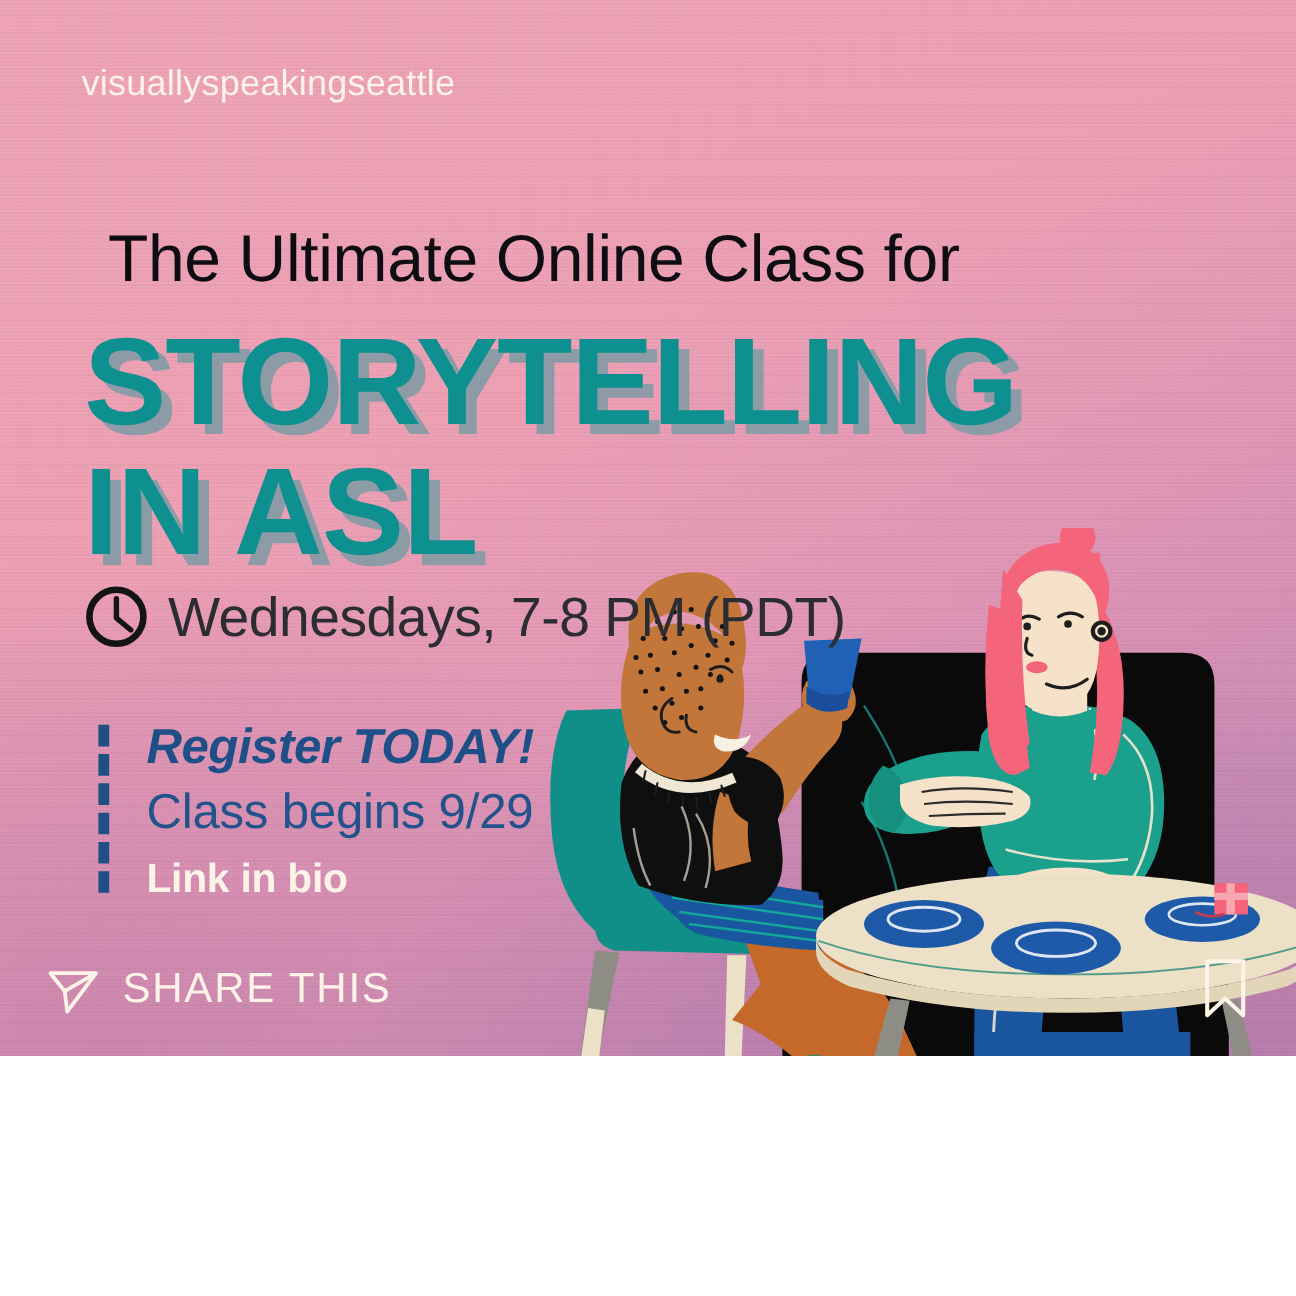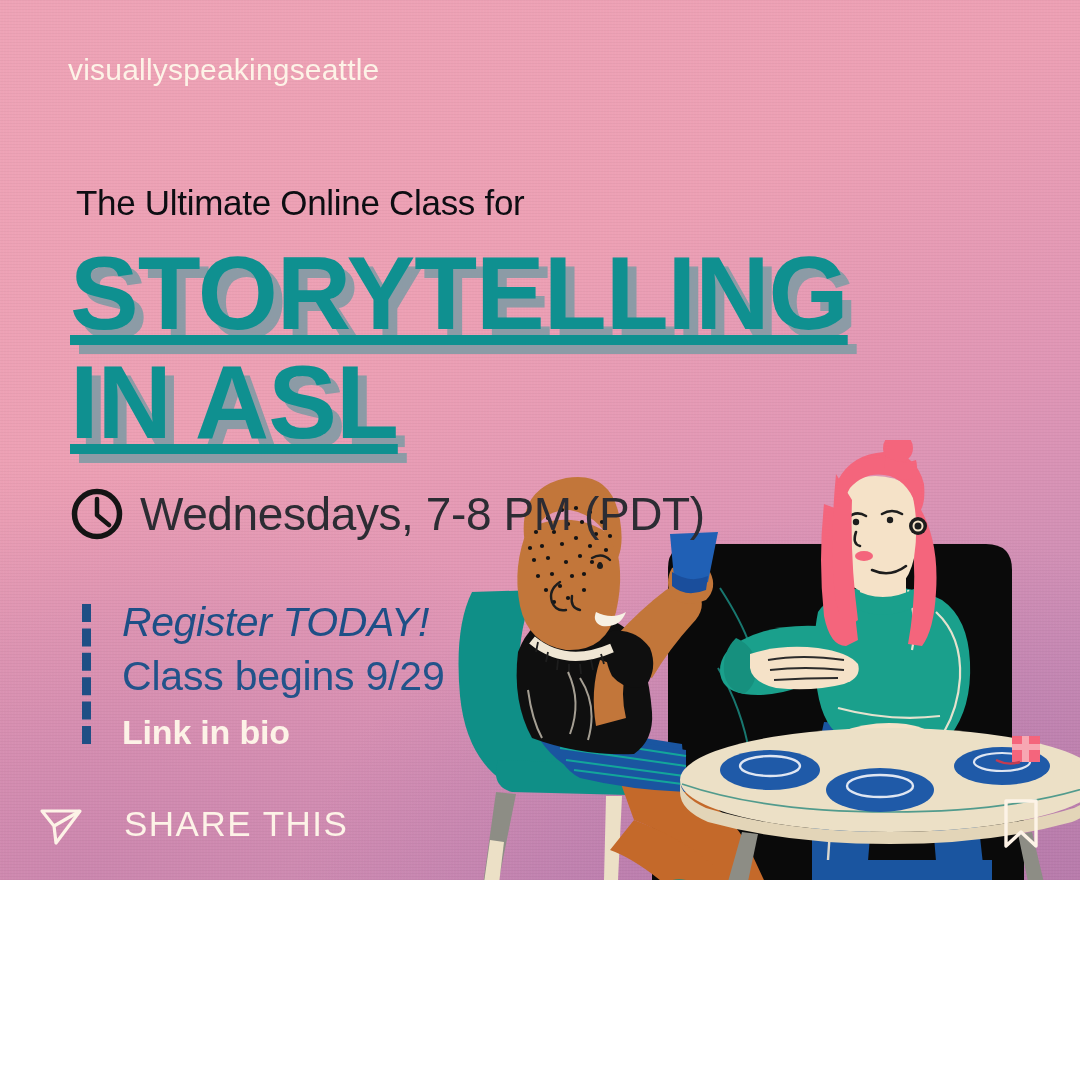--- a/index.html
+++ b/index.html
@@ -28,33 +28,32 @@
   
   .layer{position:absolute;inset:0;z-index:40;}
 
   .handle{
     position:absolute;left:68px;top:53px;
     font-size:30px;font-weight:300;letter-spacing:.2px;
     color:#fdf3e7;
   }
 
   .kicker{
-    position:absolute;left:76px;top:183px;
-    font-size:35px;font-weight:400;letter-spacing:-.3px;
+    position:absolute;left:90px;top:183px;
+    font-size:55px;font-weight:400;letter-spacing:-.3px;
     color:#0d0d12;white-space:nowrap;
   }
 
   .headline{
-    position:absolute;left:70px;top:244px;
+    position:absolute;left:70px;top:268px;
     font-size:103px;font-weight:bold;line-height:.98;
     letter-spacing:-1px;
     color:#0f9090;
     text-shadow:9px 9px 0 #8c9ba6;
     white-space:nowrap;
-    text-decoration:underline;
   }
   .headline .l2{display:block;margin-top:8px;}
 
   .timerow{
     position:absolute;left:70px;top:487px;
     display:flex;align-items:flex-start;gap:16px;
   }
   .clock{width:54px;height:54px;flex:0 0 auto;}
   .timetext{
     font-size:46px;font-weight:400;letter-spacing:-.4px;
@@ -63,38 +62,38 @@
 
   .cta{
     position:absolute;left:82px;top:598px;
     padding-left:40px;
   }
   .cta:before{
     content:"";position:absolute;left:0;top:6px;bottom:10px;width:0;
     border-left:9px dashed #1f4f85;
   }
   .cta .l1{
-    font-size:41px;font-weight:normal;font-style:italic;
+    font-size:41px;font-weight:bold;font-style:italic;
     color:#1e4f86;letter-spacing:-.4px;line-height:1.18;
   }
   .cta .l2{
     font-size:41px;font-weight:400;
     color:#22538a;letter-spacing:-.2px;line-height:1.3;margin-top:4px;
   }
   .cta .l3{
     font-size:34px;font-weight:bold;
     color:#fdf3e7;letter-spacing:-.2px;line-height:1.3;margin-top:6px;
   }
 
   .footbar{
     position:absolute;left:0;right:0;bottom:26px;height:60px;
     display:flex;align-items:center;justify-content:space-between;
     padding:0 36px;box-sizing:border-box;
   }
-  .foot{display:flex;align-items:center;gap:38px;color:#fdf3e7;}
+  .foot{display:flex;align-items:center;gap:16px;color:#fdf3e7;}
   .foot .lbl{font-size:35px;font-weight:300;letter-spacing:1.5px;}
 
   
   #illo{position:absolute;left:420px;top:440px;width:660px;height:640px;z-index:20;}
 </style>
 </head>
 <body>
 
 <div id="poster">
 

